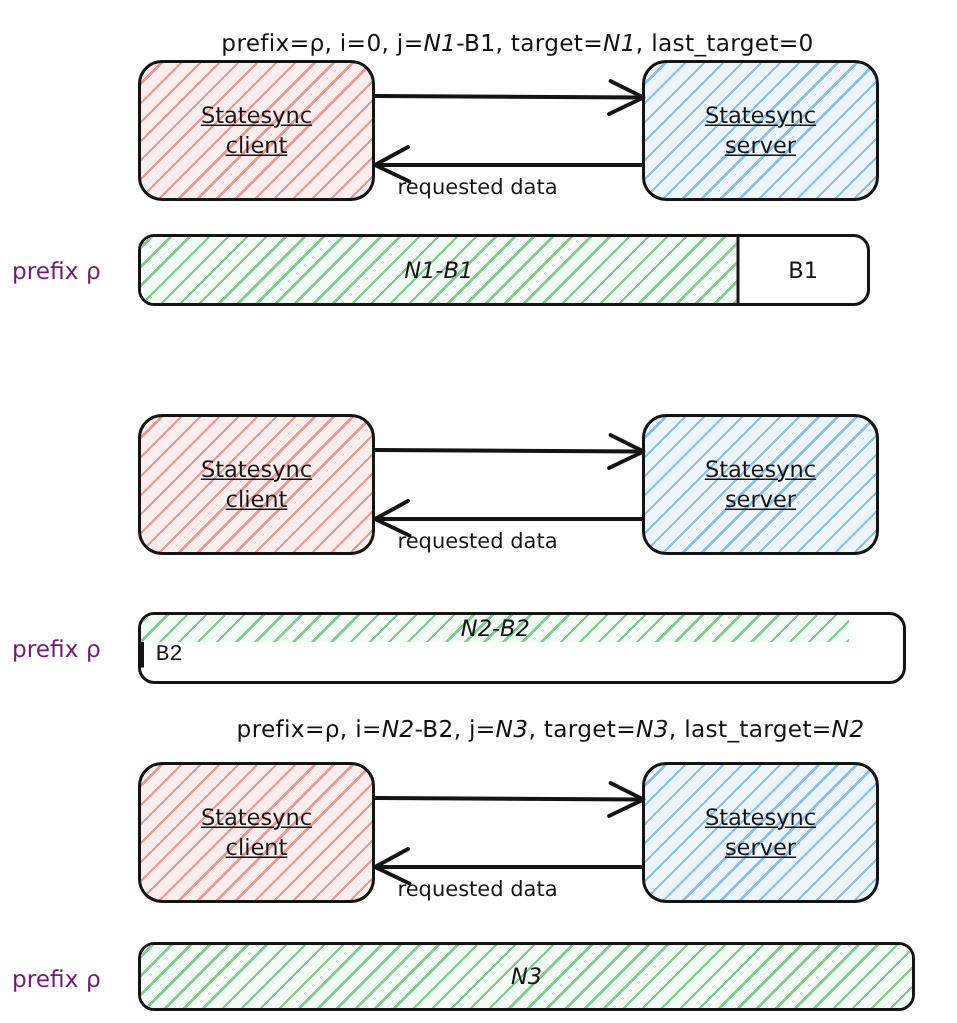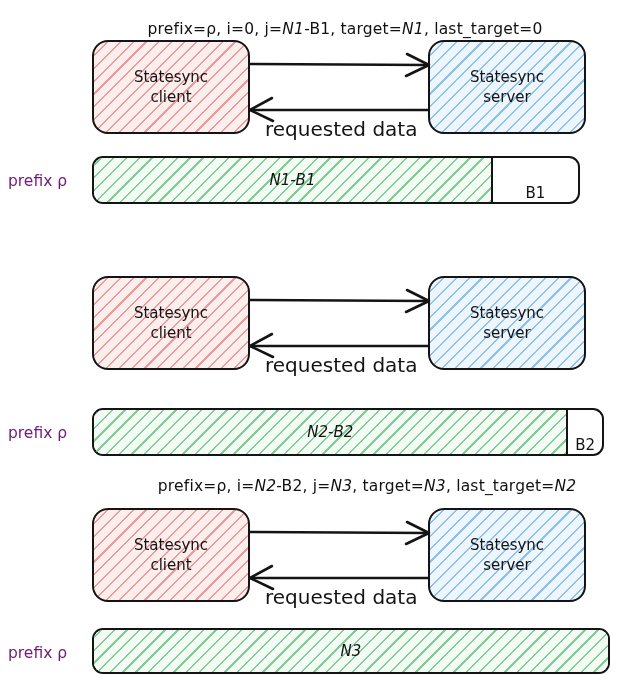--- a/index.html
+++ b/index.html
@@ -44,20 +44,21 @@
     border: 2.6px solid #141414;
     border-radius: 16px;
     box-sizing: border-box;
     display: flex;
     align-items: center;
     justify-content: center;
     text-align: center;
     font-size: 15px;
     line-height: 1.35;
     color: #141414;
+    text-decoration: underline;
   }
   .node-client {
     background-color: #fdeeee;
     background-image: repeating-linear-gradient(
         -45deg,
         rgba(233,140,140,0.85) 0px,
         rgba(233,140,140,0.85) 1.6px,
         rgba(255,255,255,0) 1.6px,
         rgba(255,255,255,0) 9px);
   }
@@ -91,21 +92,21 @@
   .arrow-head {
     stroke: #141414;
     stroke-width: 2.6;
     fill: none;
     stroke-linecap: round;
     stroke-linejoin: round;
   }
 
   .edge-label {
     position: absolute;
-    font-size: 20px;
+    font-size: 14px;
     color: #141414;
     white-space: nowrap;
   }
 
   
   .bar-row { position: absolute; left: 0; width: 638px; height: 52px; }
   .bar-prefix-label {
     position: absolute;
     font-size: 15.5px;
     color: #701a75;
@@ -132,21 +133,21 @@
   }
   .seg-filled {
     background-color: #f2fbf4;
     background-image: repeating-linear-gradient(
         -45deg,
         rgba(118,200,137,0.9) 0px,
         rgba(118,200,137,0.9) 1.7px,
         rgba(255,255,255,0) 1.7px,
         rgba(255,255,255,0) 9px);
   }
-  .seg + .seg { border-left: 2.8px solid #141414; align-items: flex-end; }
+  .seg + .seg { border-left: 2.8px solid #141414; }
   .seg-label { position: relative; z-index: 2; padding: 0 2px; }
   .ital { font-style: italic; }
 </style>
 </head>
 <body>
 
 <div class="stage">
 
   <div class="caption" style="top:20px;margin-left:26px;">prefix=ρ, i=0, j=<span class="ital">N1</span>-B1, target=<span class="ital">N1</span>, last_target=0</div>
 
@@ -202,25 +203,25 @@
     </svg>
     <svg class="arrow-svg" style="left:0px; top:0px;" width="638" height="100">
       <path class="arrow-line" d="M428,70 L251,70"></path>
       <path class="arrow-head" d="M272,58 L250,70 L273,81"></path>
     </svg>
     <div class="edge-label" style="left:265px; top:77px;">requested data</div>
   </div>
 
   <div class="bar-row" style="top:408px;">
     <div class="bar-prefix-label" style="left:8px; top:16px;">prefix ρ</div>
-    <div class="bar" style="left:92px; top:0px; width:512px; height:48px;">
+    <div class="bar" style="left:92px; top:0px; width:512px; height:48px;flex-direction:column;">
       <div class="seg seg-filled" style="width:93%;">
         <span class="seg-label ital">N2-B2</span>
       </div>
-      <div class="seg" style="width:7%;">
+      <div class="seg" style="width:7%;font-family:Liberation Mono, monospace;">
         <span class="seg-label">B2</span>
       </div>
     </div>
   </div>
 
   <div class="caption" style="top:477px;padding-left:48px;">prefix=ρ, i=<span class="ital">N2</span>-B2, j=<span class="ital">N3</span>, target=<span class="ital">N3</span>, last_target=<span class="ital">N2</span></div>
 
   <div class="panel" style="top:508px; height:100px;">
     <div class="node node-client" style="left:92px; top:0px; width:158px; height:94px;">
       <span class="node-label">

